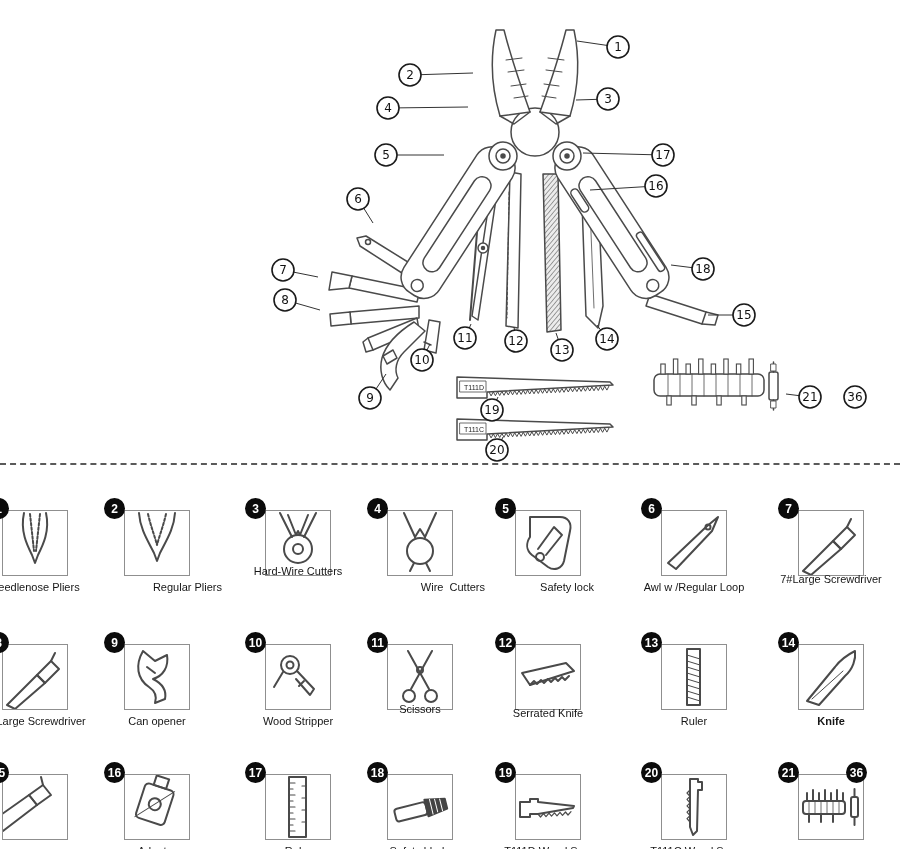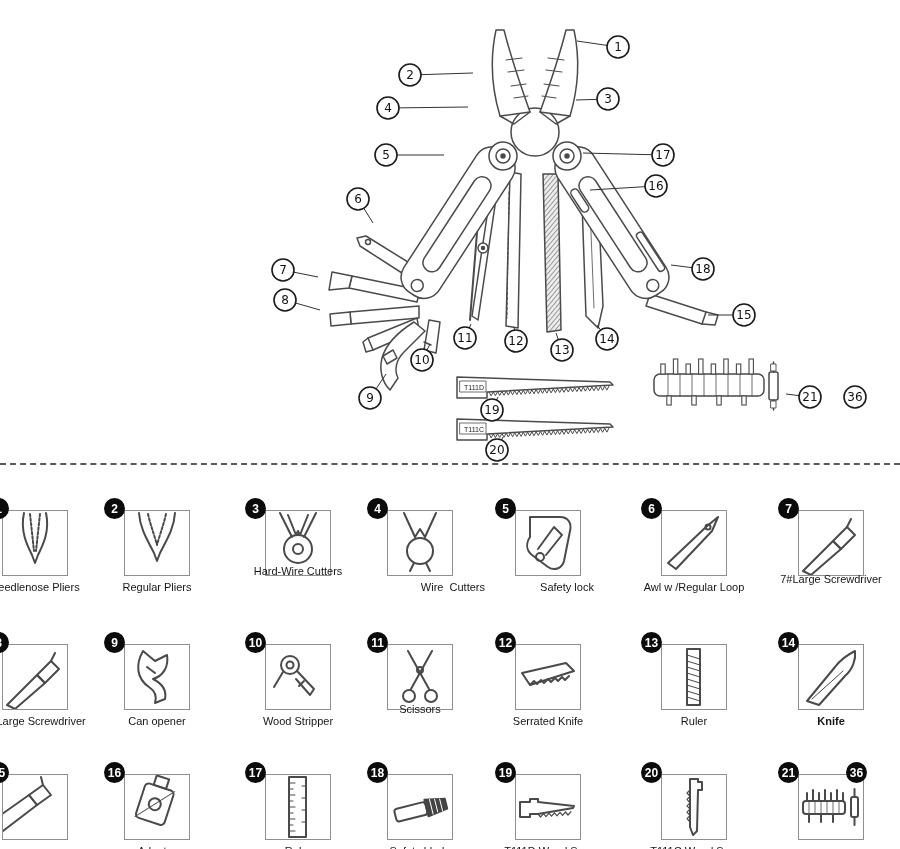--- a/index.html
+++ b/index.html
@@ -277,21 +277,21 @@
       <div class="tool-label" style="left: -30px; top: 116px;">Needlenose Pliers</div>
       <div class="badge" style="left: 104px; top: 33px;">2</div>
       <div class="thumb" style="left: 124px; top: 45px;">
         <svg viewBox="0 0 64 64">
           <g fill="none" stroke="#4a4a4a" stroke-width="2" stroke-linecap="round" stroke-linejoin="round">
             <path d="M14 2 C15 18 23 30 29 42 L32 50 L35 42 C41 30 49 18 50 2"></path>
             <path d="M23 3 C26 16 30 26 32 34 M41 3 C38 16 34 26 32 34" stroke-dasharray="2.5 2"></path>
           </g>
         </svg>
       </div>
-      <div class="tool-label" style="left: 92px; top: 116px;">Regular Pliers</div>
+      <div class="tool-label" style="left: 92px; top: 116px; text-align: right;">Regular Pliers</div>
       <div class="badge" style="left: 245px; top: 33px;">3</div>
       <div class="thumb" style="left: 265px; top: 45px;">
         <svg viewBox="0 0 64 64">
           <g fill="none" stroke="#4a4a4a" stroke-width="2" stroke-linecap="round" stroke-linejoin="round">
             <path d="M14 2 L26 26 M50 2 L38 26"></path>
             <path d="M22 4 L30 24 L32 20 L34 24 L42 4"></path>
             <circle cx="32" cy="38" r="14"></circle>
             <circle cx="32" cy="38" r="5"></circle>
           </g>
         </svg>
@@ -389,21 +389,21 @@
       <div class="tool-label" style="left: 355px; top: 238px;">Scissors</div>
       <div class="badge" style="left: 495px; top: 167px;">12</div>
       <div class="thumb" style="left: 515px; top: 179px;">
         <svg viewBox="0 0 64 64">
           <g fill="none" stroke="#4a4a4a" stroke-width="2" stroke-linecap="round" stroke-linejoin="round">
             <path d="M6 28 L50 18 L58 26 L14 40 Z"></path>
             <path d="M14 40 l4 -4 l3 3 l4 -4 l3 3 l4 -4 l3 3 l4 -4 l3 3 l4 -4 l3 3 l4 -4"></path>
           </g>
         </svg>
       </div>
-      <div class="tool-label" style="left: 483px; top: 250px;">Serrated Knife</div>
+      <div class="tool-label" style="left: 483px; top: 242px;">Serrated Knife</div>
       <div class="badge" style="left: 641px; top: 167px;">13</div>
       <div class="thumb" style="left: 661px; top: 179px;">
         <svg viewBox="0 0 64 64">
           <g fill="none" stroke="#4a4a4a" stroke-width="2" stroke-linecap="round" stroke-linejoin="round">
             <rect x="25" y="4" width="13" height="56"></rect>
             <path d="M25 10 l13 4 M25 16 l13 4 M25 22 l13 4 M25 28 l13 4 M25 34 l13 4 M25 40 l13 4 M25 46 l13 4 M25 52 l13 4" stroke-width="1"></path>
           </g>
         </svg>
       </div>
       <div class="tool-label" style="left: 629px; top: 250px;">Ruler</div>

